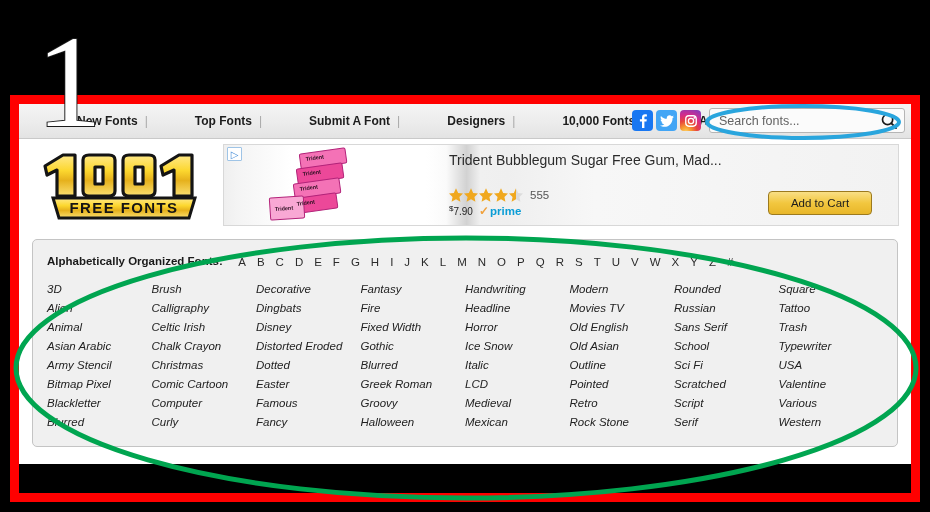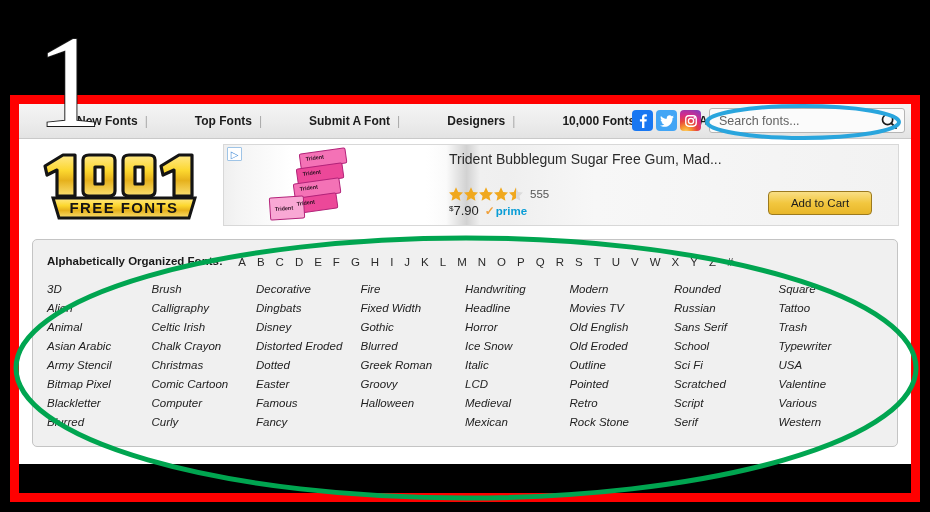--- a/index.html
+++ b/index.html
@@ -179,21 +179,21 @@
     margin-top: 20px;
   }
   #ad-count {
     font-size: 11.5px; color: #555; margin-left: 5px;
   }
   #ad-price-row {
     display: flex; align-items: baseline;
     margin-top: 2px;
   }
   #ad-currency { font-size: 8px; color: #222; position: relative; top: -4px; }
-  #ad-price { font-size: 13px; color: #222; }
+  #ad-price { font-size: 10px; color: #222; }
   #ad-prime {
     margin-left: 6px;
     font-size: 11.5px;
     font-weight: bold;
     color: #0a9dd6;
     display: flex; align-items: center;
   }
   #prime-check { color: #f0a13c; font-size: 12px; margin-right: 1px; font-weight: bold; }
   #ad-cta {
     position: absolute;
@@ -440,20 +440,21 @@
             <a class="cat-link" href="#">Decorative</a>
             <a class="cat-link" href="#">Dingbats</a>
             <a class="cat-link" href="#">Disney</a>
             <a class="cat-link" href="#">Distorted Eroded</a>
             <a class="cat-link" href="#">Dotted</a>
             <a class="cat-link" href="#">Easter</a>
             <a class="cat-link" href="#">Famous</a>
             <a class="cat-link" href="#">Fancy</a>
           </div>
           <div class="cat-col">
+            <a class="cat-link" href="#">Fantasy</a>
             <a class="cat-link" href="#">Fire</a>
             <a class="cat-link" href="#">Fixed Width</a>
             <a class="cat-link" href="#">Gothic</a>
             <a class="cat-link" href="#">Blurred</a>
             <a class="cat-link" href="#">Greek Roman</a>
             <a class="cat-link" href="#">Groovy</a>
             <a class="cat-link" href="#">Halloween</a>
           </div>
           <div class="cat-col">
             <a class="cat-link" href="#">Handwriting</a>
@@ -462,21 +463,21 @@
             <a class="cat-link" href="#">Ice Snow</a>
             <a class="cat-link" href="#">Italic</a>
             <a class="cat-link" href="#">LCD</a>
             <a class="cat-link" href="#">Medieval</a>
             <a class="cat-link" href="#">Mexican</a>
           </div>
           <div class="cat-col">
             <a class="cat-link" href="#">Modern</a>
             <a class="cat-link" href="#">Movies TV</a>
             <a class="cat-link" href="#">Old English</a>
-            <a class="cat-link" href="#">Old Eroded</a>
+            <a class="cat-link" href="#">Old Asian</a>
             <a class="cat-link" href="#">Outline</a>
             <a class="cat-link" href="#">Pointed</a>
             <a class="cat-link" href="#">Retro</a>
             <a class="cat-link" href="#">Rock Stone</a>
           </div>
           <div class="cat-col">
             <a class="cat-link" href="#">Rounded</a>
             <a class="cat-link" href="#">Russian</a>
             <a class="cat-link" href="#">Sans Serif</a>
             <a class="cat-link" href="#">School</a>

